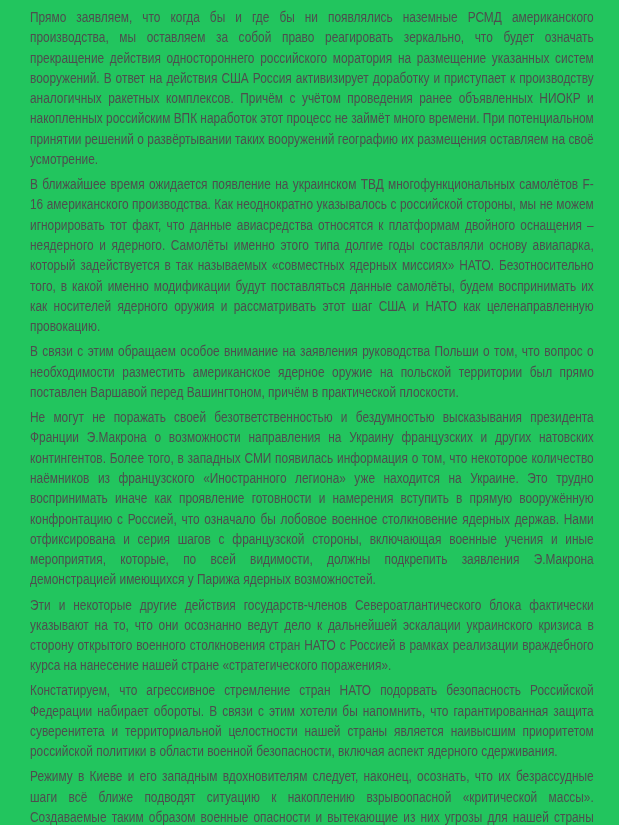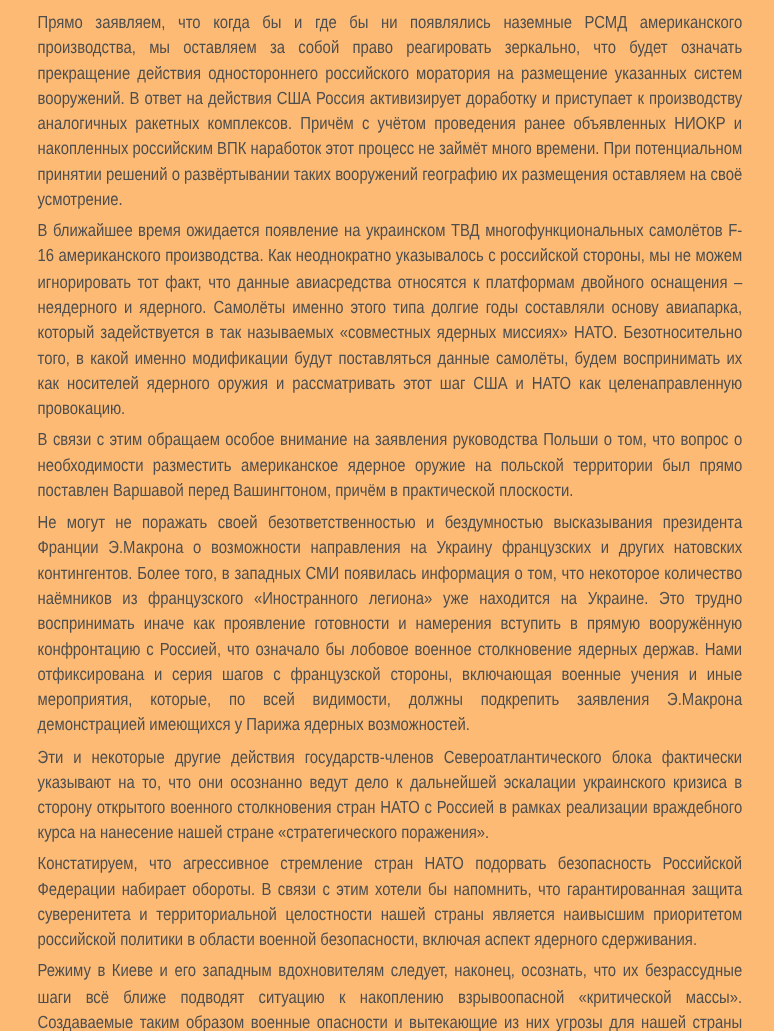--- a/index.html
+++ b/index.html
@@ -4,21 +4,21 @@
 <style>
   html, body {
     margin: 0;
     padding: 0;
     background: #ffffff;
   }
   .page {
     position: relative;
     width: 619px;
     height: 825px;
-    background: #fdba74;
+    background: #22c55e;
     overflow: hidden;
   }
   .text-block {
     position: absolute;
     left: 30px;
     top: 7px;
     width: 664px;               
     transform: scaleX(0.849);   
     transform-origin: 0 0;
   }

